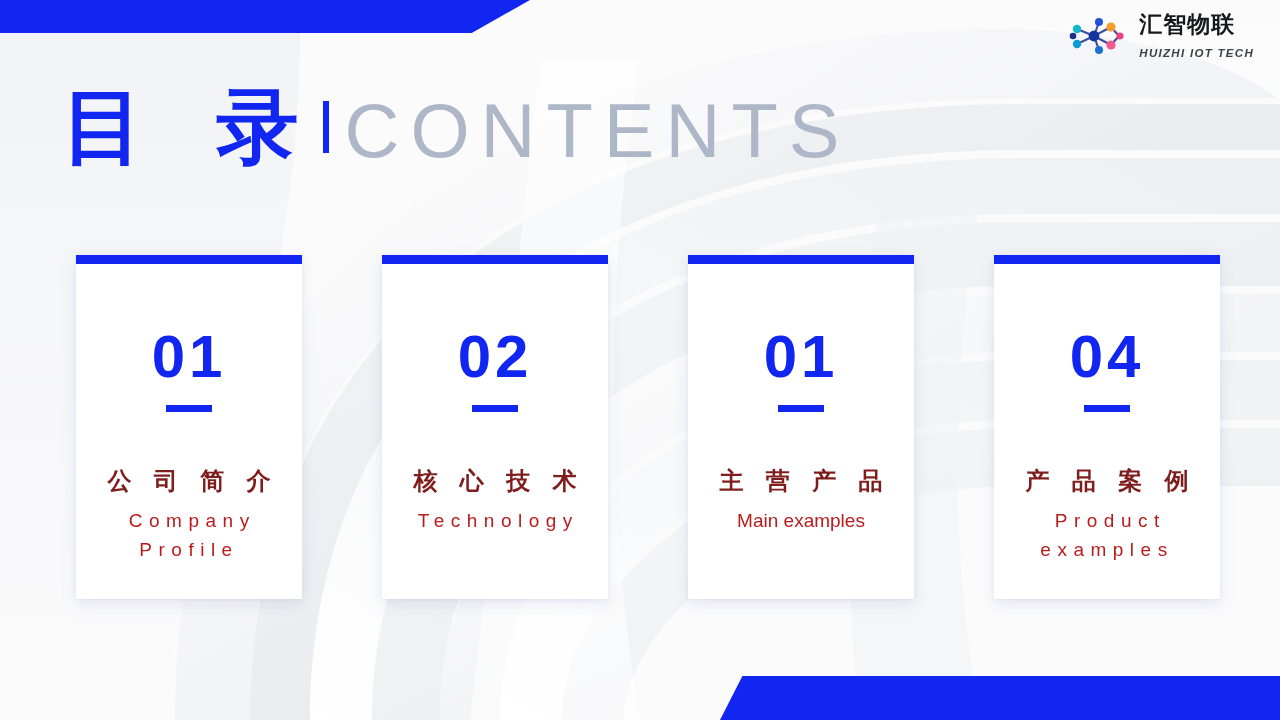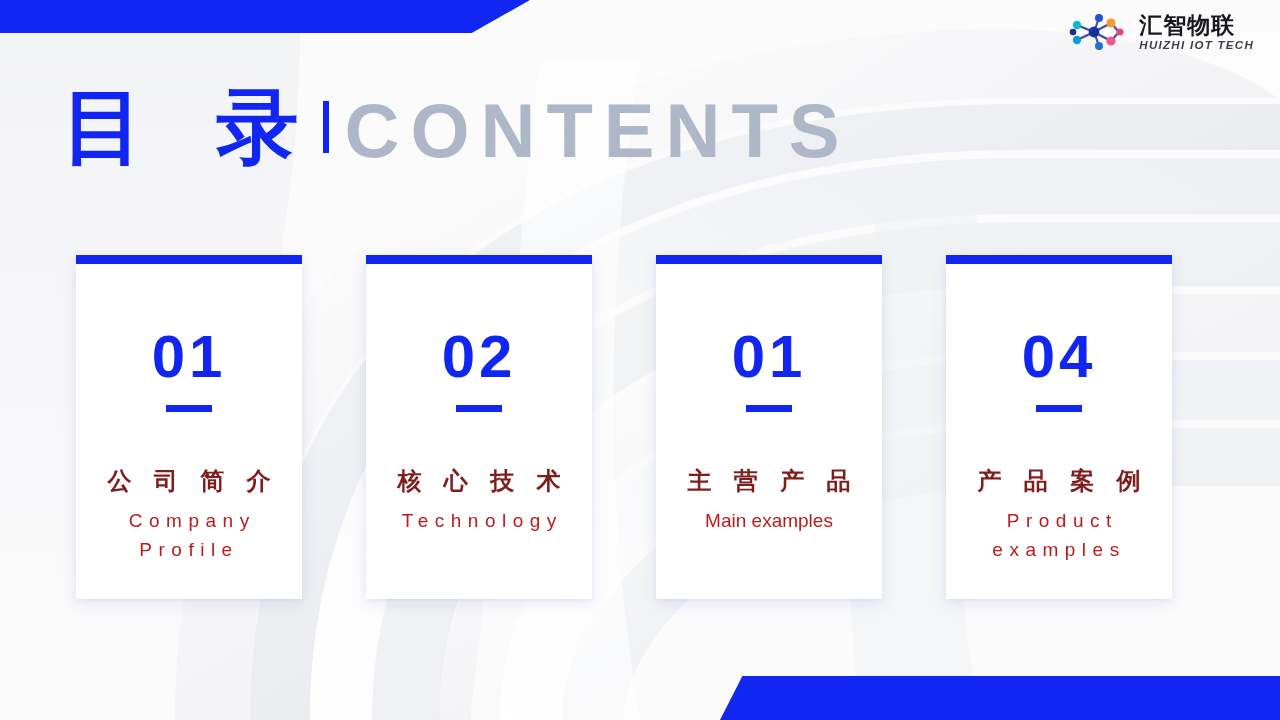--- a/index.html
+++ b/index.html
@@ -32,46 +32,46 @@
   .logo-mark { width:58px; height:40px; flex:0 0 auto; }
   .logo-text { display:flex; flex-direction:column; align-items:flex-start; }
   .logo-cn {
     font-size:23px; font-weight:bold; color:#17181c;
     letter-spacing:1px; line-height:25px;
     font-family:"DejaVu Sans","Liberation Sans",sans-serif;
   }
   .logo-en {
     font-size:11.5px; font-weight:bold; font-style:italic;
     color:#3b3f46; letter-spacing:1.3px; line-height:14px;
-    margin-top:0;
+    margin-top:9px;
   }
 
   
   .heading {
     position:absolute; left:62px; top:80px; z-index:5;
     display:flex; align-items:center;
   }
   .heading-cn {
     font-size:82px; font-weight:bold; color:#1126f0;
     letter-spacing:22px; line-height:92px;
     font-family:"DejaVu Sans","Liberation Sans",sans-serif;
   }
   .heading-sep {
     width:6px; height:52px; background:#1126f0;
     margin:0 16px 0 2px; flex:0 0 auto;
   }
   .heading-en {
-    font-size:76px; font-weight:bold; color:#aeb7c7;
+    font-size:76px; font-weight:normal; color:#aeb7c7;
     letter-spacing:11px; line-height:86px;margin-top:8px;
   }
 
   
   .cards {
     position:absolute; left:76px; top:255px; z-index:5;
-    display:flex; gap:64px;
+    display:flex; gap:80px;
   }
   .card {
     width:226px; height:344px;
     background:#ffffff;
     box-shadow:0 5px 14px rgba(120,130,200,0.16), 0 1px 3px rgba(120,130,200,0.10);
     display:flex; flex-direction:column; align-items:center;
     position:relative;
   }
   .card-topbar { width:100%; height:9px; background:#1126f0; flex:0 0 auto; }
   .card-num {

